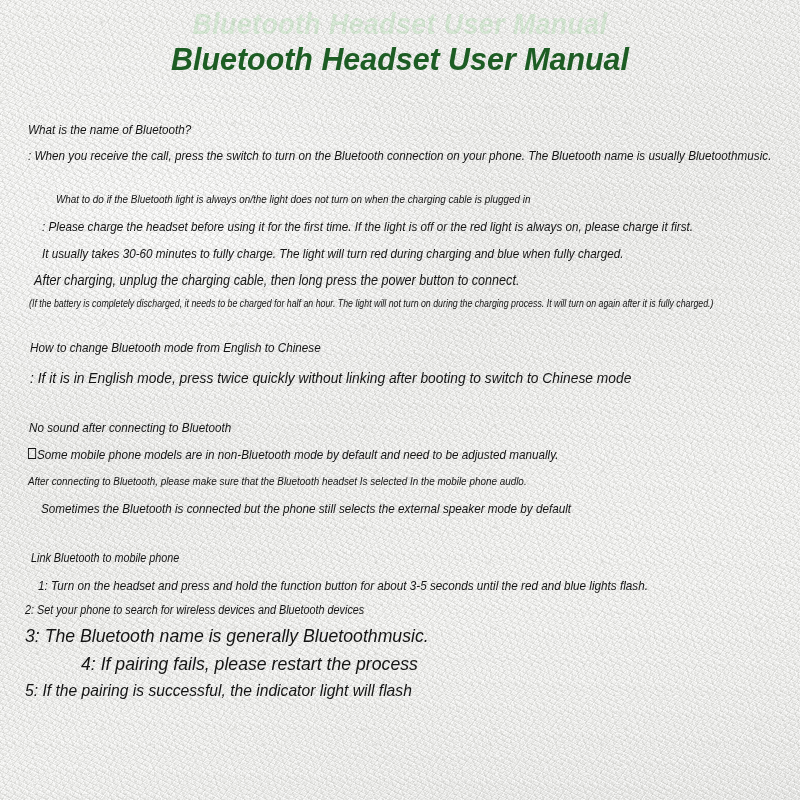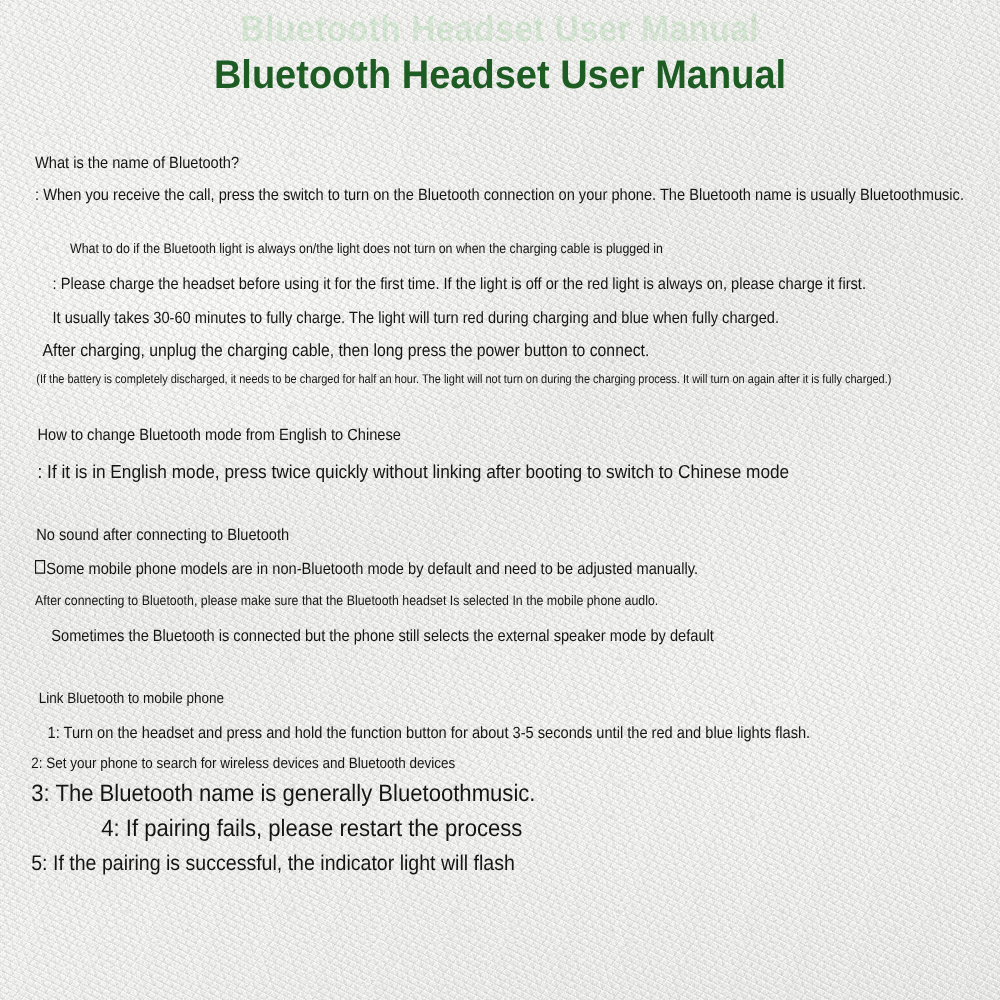--- a/index.html
+++ b/index.html
@@ -54,20 +54,21 @@
       repeating-radial-gradient(circle at 7% 14%,  rgba(190,190,186,.20) 0 1px, rgba(255,255,255,0) 1px 4px),
       repeating-radial-gradient(circle at 63% 47%, rgba(186,186,182,.18) 0 1px, rgba(255,255,255,0) 1px 5px),
       repeating-radial-gradient(circle at 31% 81%, rgba(192,192,188,.16) 0 1px, rgba(255,255,255,0) 1px 3px);
     background-size: 41px 37px, 53px 47px, 29px 31px;
   }
 
   #page {
     position: absolute;
     inset: 0;
     color: #121212;
+    font-style: italic;
   }
 
   
   .ghost-title {
     position: absolute;
     top: 8px;
     left: 0;
     width: 800px;
     text-align: center;
     font-size: 29px;

